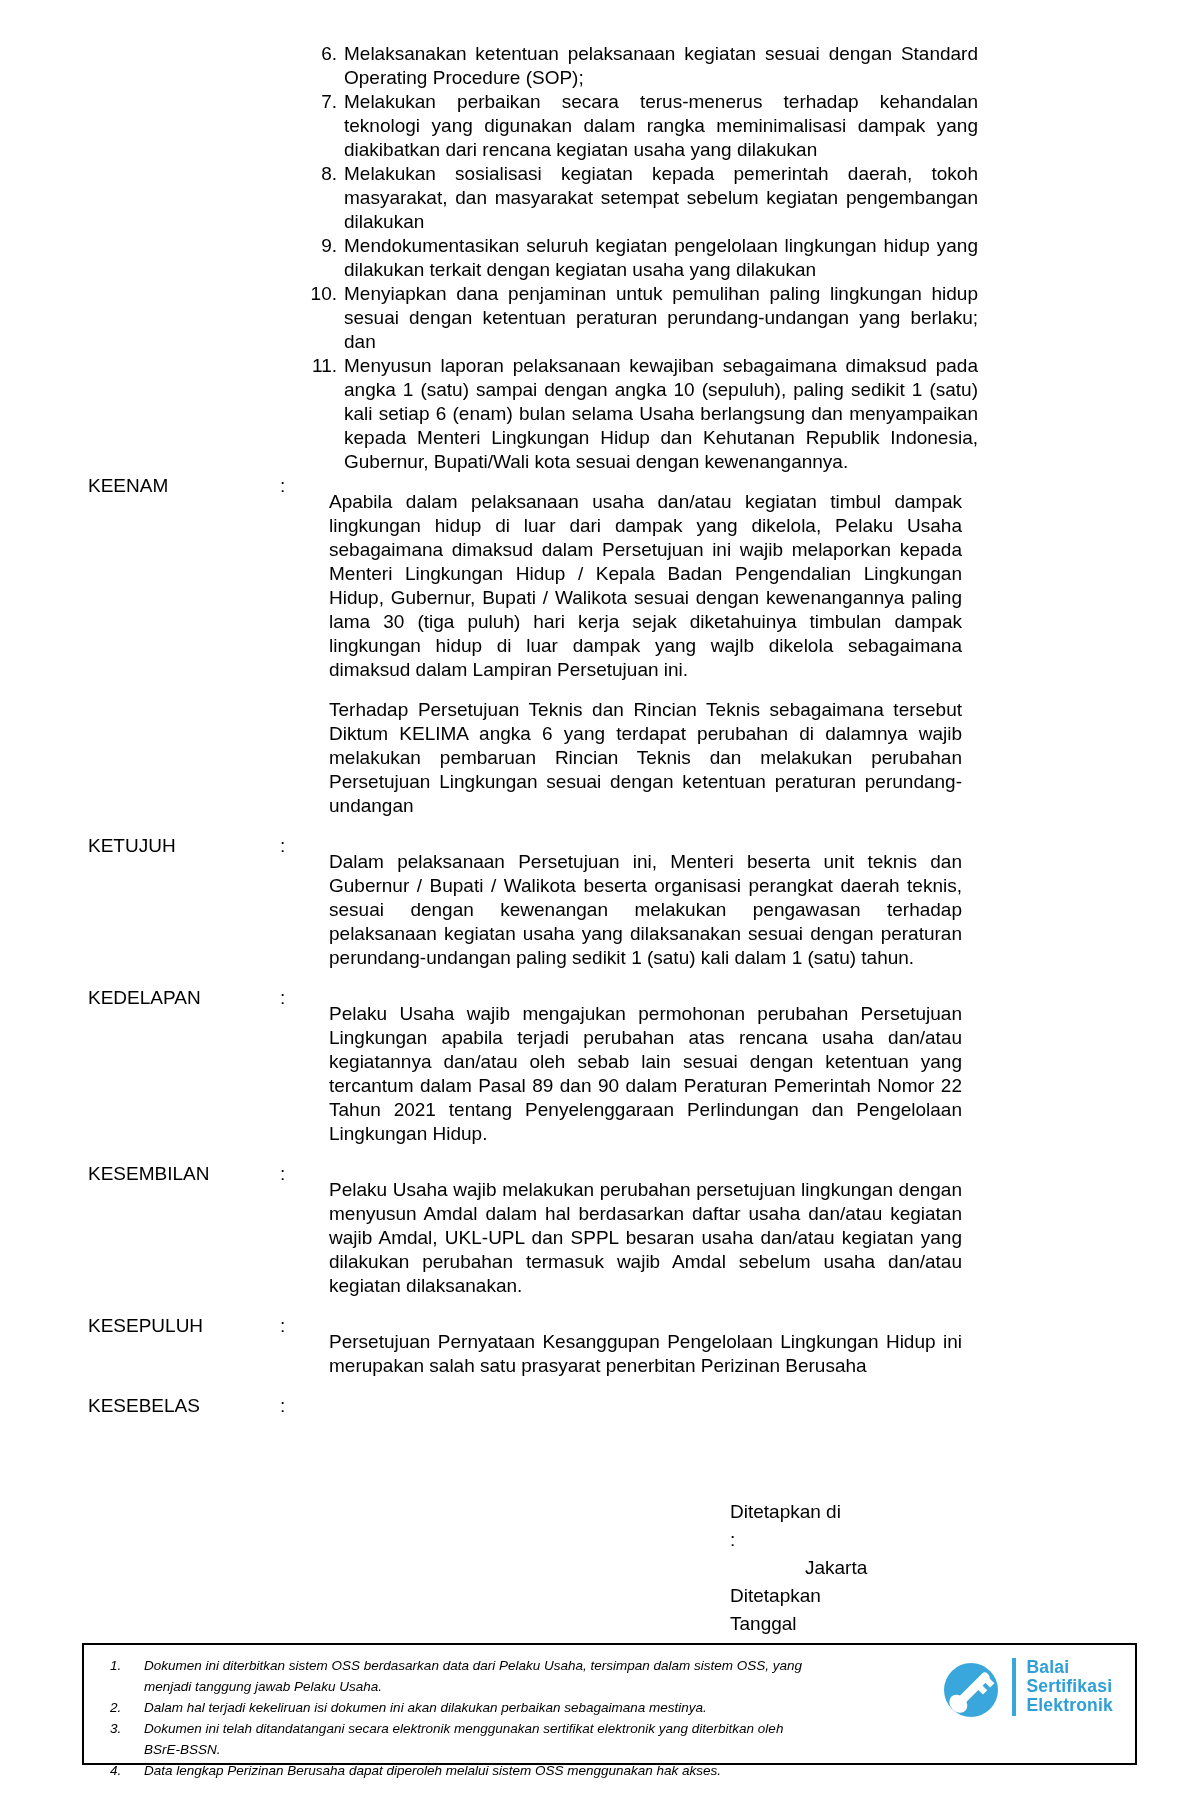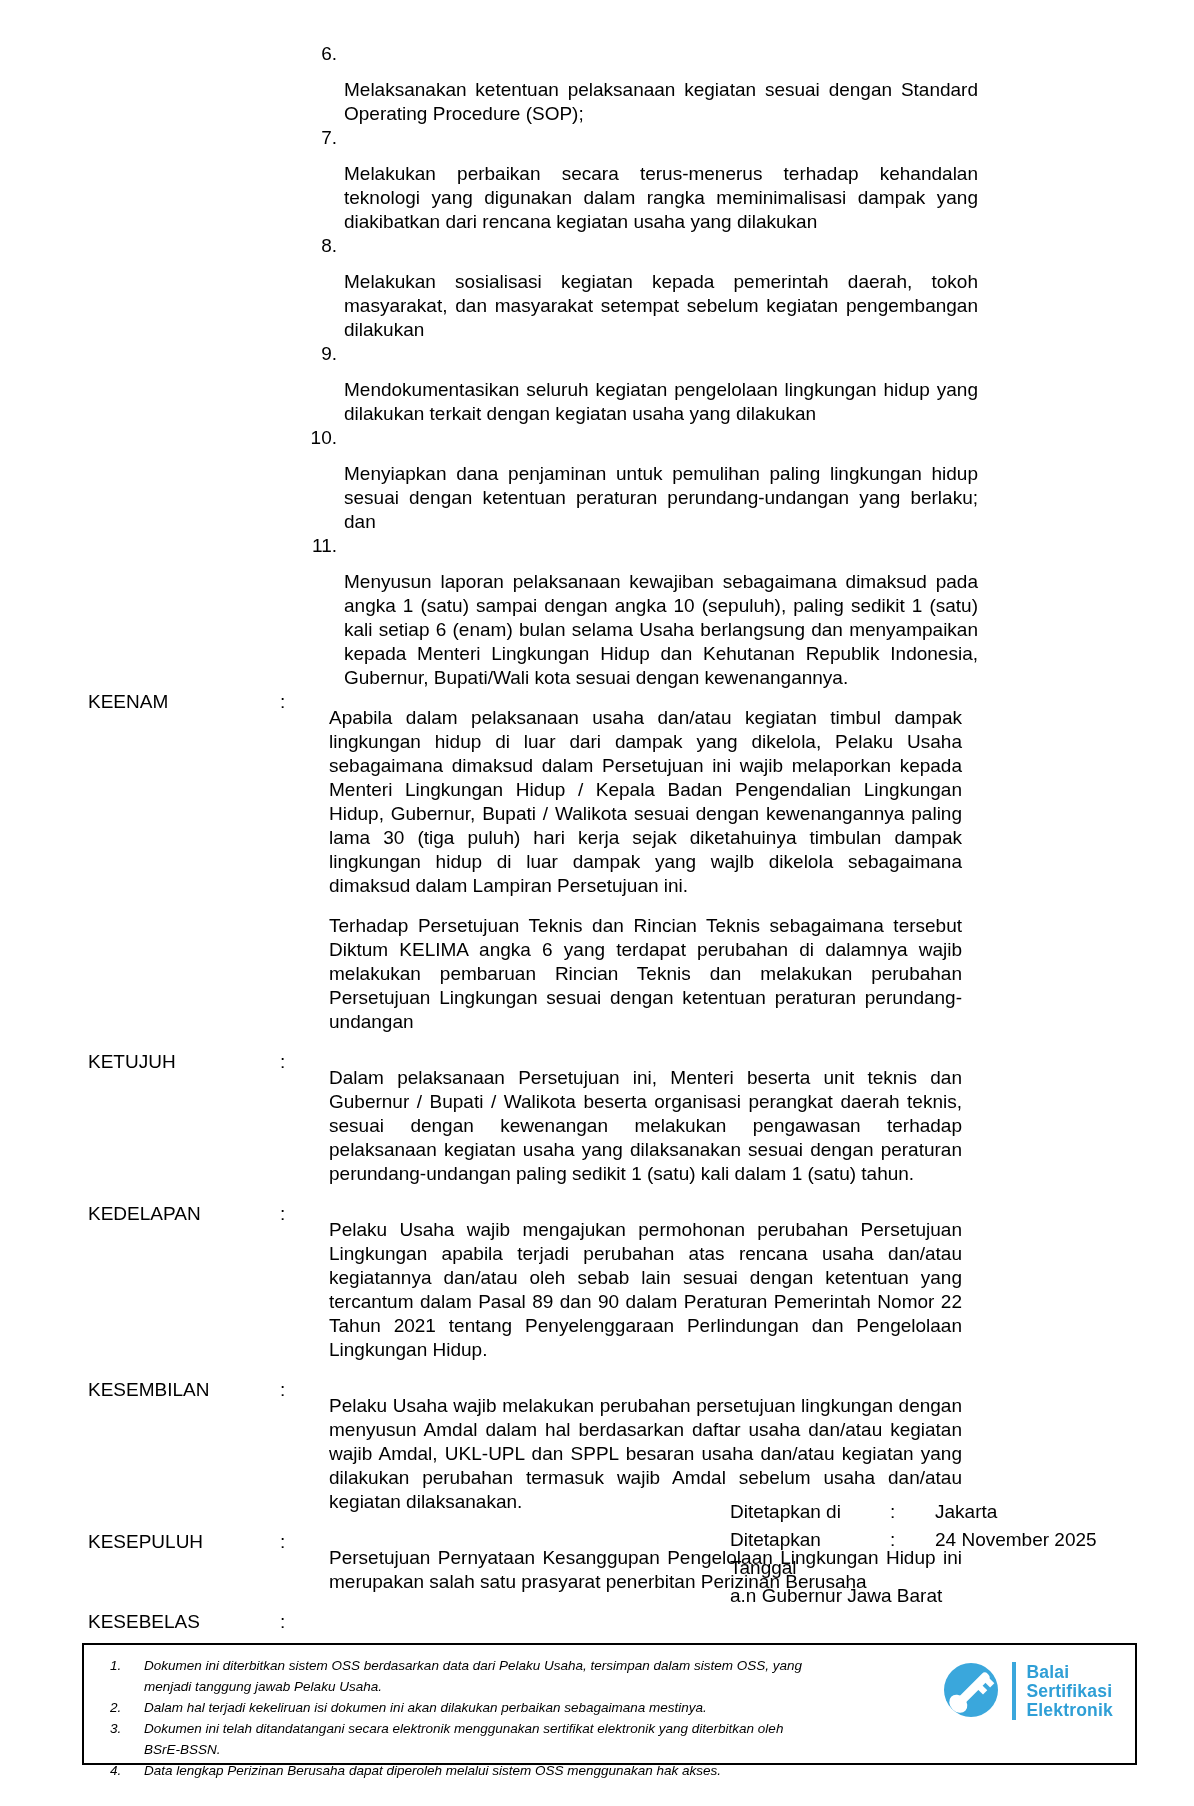--- a/index.html
+++ b/index.html
@@ -9,39 +9,39 @@
     font-family:"Liberation Sans", sans-serif;
   }
   .content { position:absolute; top:42px; left:88px; width:890px; font-size:19px; line-height:24px; }
   .row { display:flex; }
   .sec-label { width:192px; flex-shrink:0; }
   .sec-colon { width:33px; flex-shrink:0; }
   .sec-body { flex:1; text-align:justify; }
   .sec-body p { margin:16px; }
   .li { display:flex; }
   .num { width:30px; margin-left:-6px; text-align:right; flex-shrink:0; }
-  .li-text { flex:1; margin-left:7px; text-align:justify;margin-top:36px; }
+  .li-text { flex:1; margin-left:7px; text-align:justify; }
 
   .signature { position:absolute; left:730px; top:1498px; font-size:19px; line-height:28px; }
-  .sig-row { display:flex; }
+  .sig-row { display:flex;flex-direction:column; }
   .sig-label { width:160px; flex-shrink:0; }
   .sig-colon { width:45px; flex-shrink:0; }
   .sig-value { white-space:nowrap;text-align:center; }
   .sig-signer { margin-left:0; }
 
   .footer-box {
     position:absolute; left:82px; top:1643px; width:1055px; height:122px;
     border:2px solid #000; box-sizing:border-box; background:#fff;
   }
   .notes { margin:10px 0 0 26px; width:712px; font-size:13.5px; font-style:italic; line-height:21px; }
   .note { display:flex; }
   .note-num { width:34px; flex-shrink:0; }
   .note-text { flex:1; }
 
-  .logo { position:absolute; right:22px; top:13px; display:flex; align-items:center; }
+  .logo { position:absolute; right:22px; top:13px; display:flex; align-items:flex-start; }
   .logo-bar { width:4px; height:58px; background:#3aa7dc; margin:0 10px 0 8px; }
   .logo-text { font-size:17.5px; font-weight:bold; color:#2f9fd6; line-height:19px; letter-spacing:0.2px; }
 </style>
 </head>
 <body>
 
 <div class="page">
 
   <div class="content">
 

